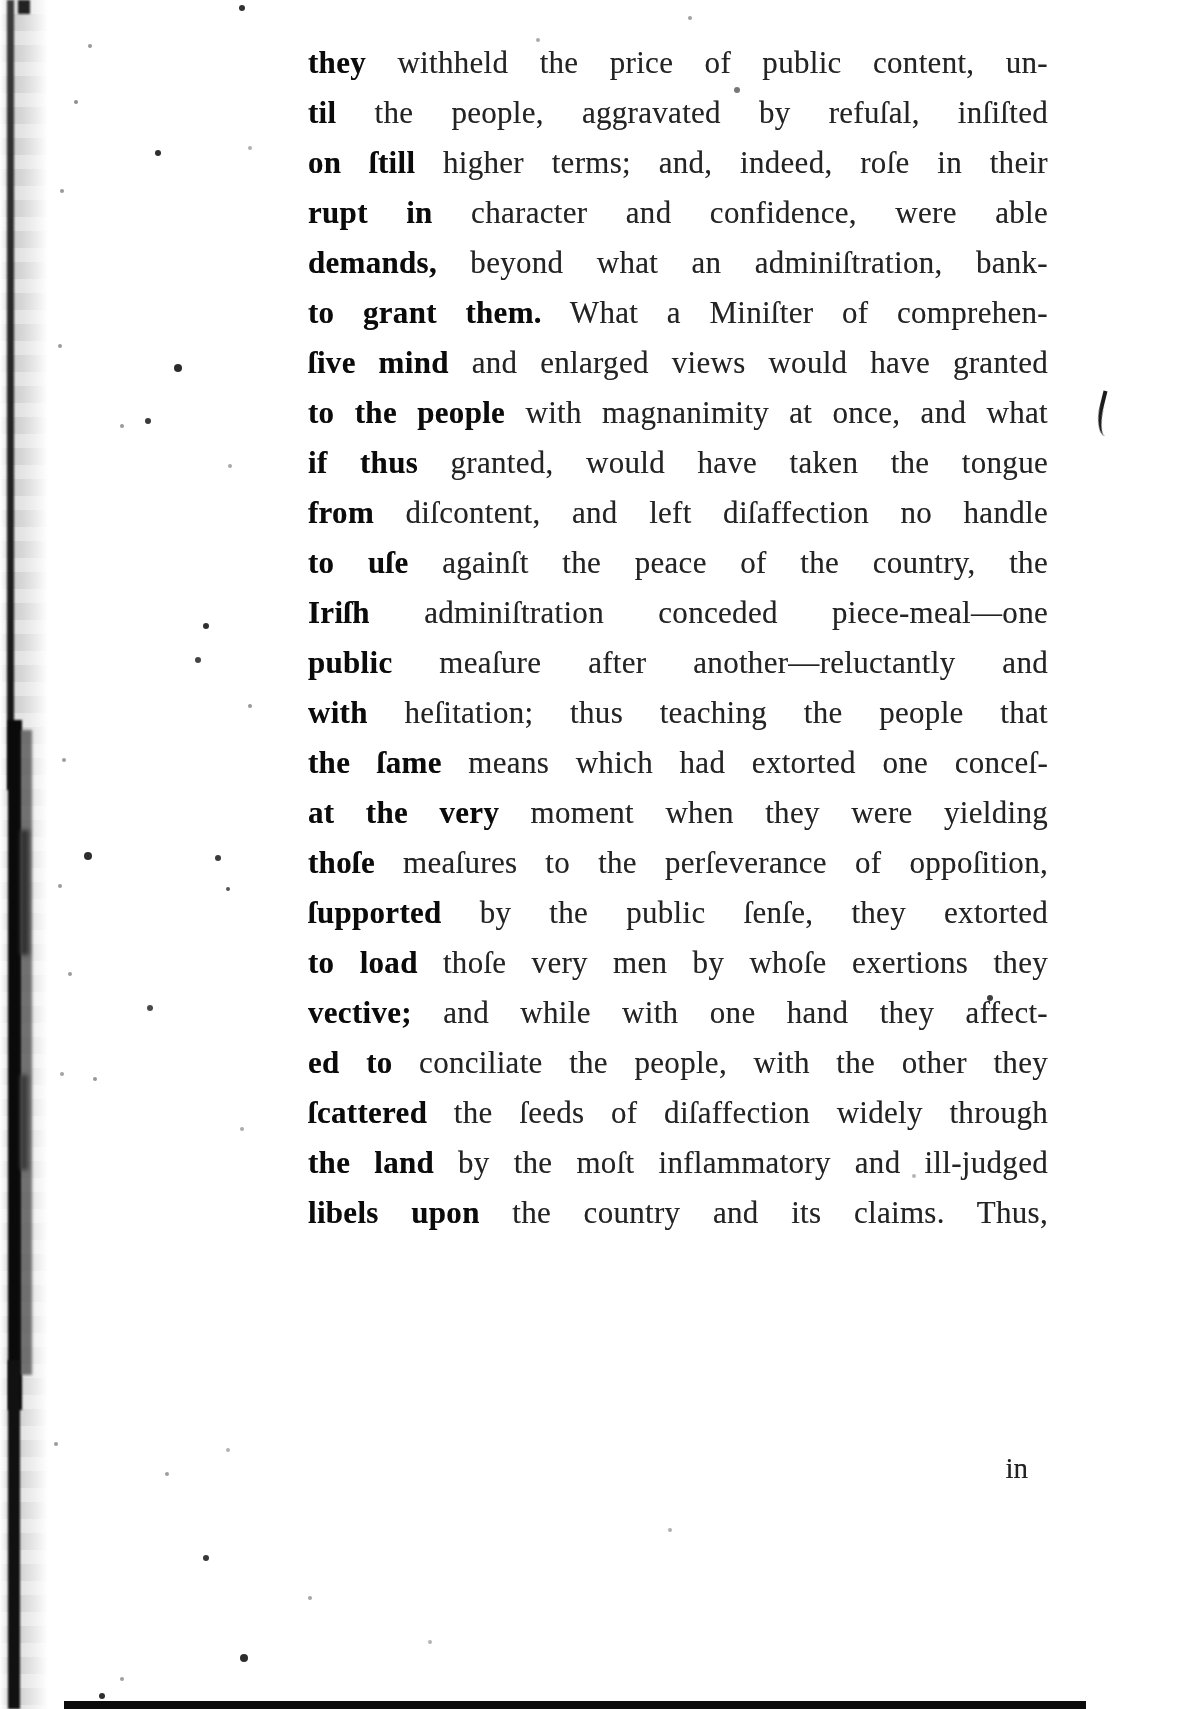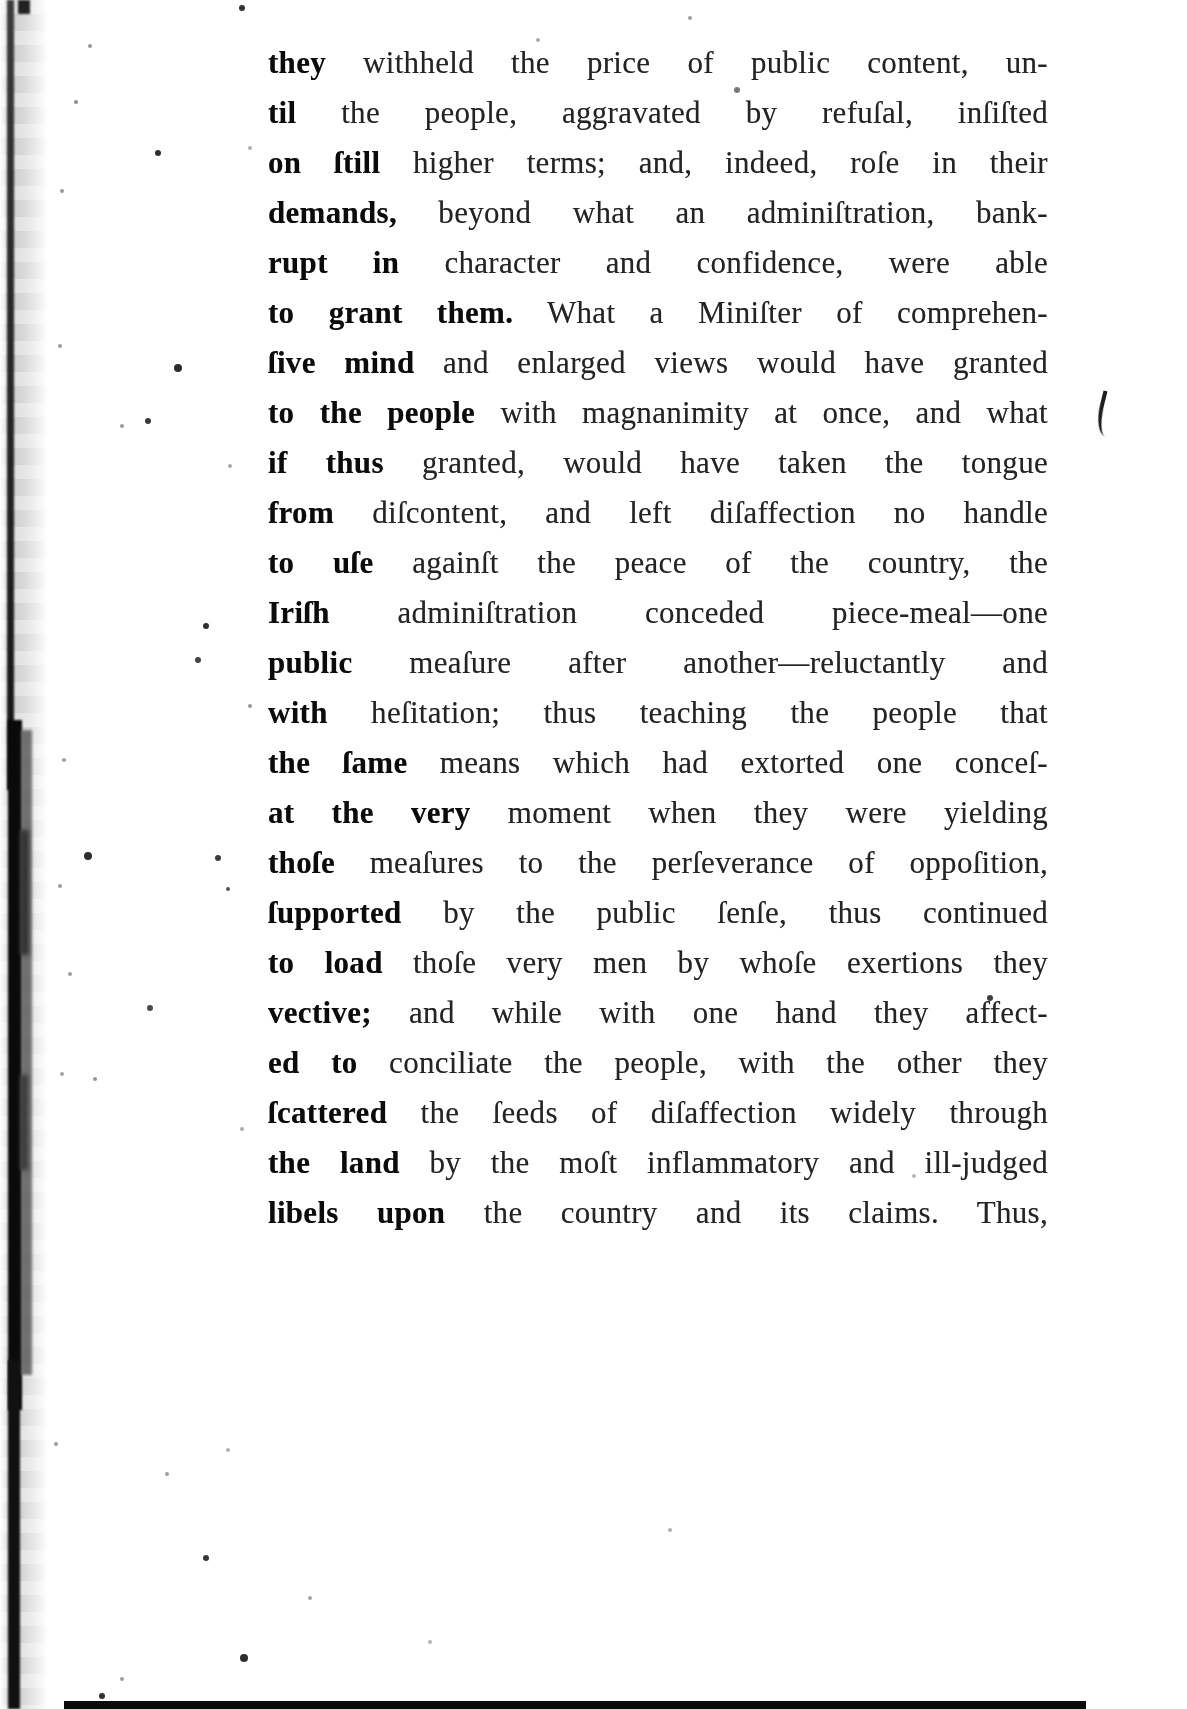--- a/index.html
+++ b/index.html
@@ -38,20 +38,21 @@
   .text-block {
     position: absolute; left: 268px; top: 38px; width: 780px;
     color: var(--ink, #242424);
   }
   .text-line {
     height: 50px; line-height: 50px;
     font-size: 31px; letter-spacing: .3px;
     text-align: justify; text-align-last: justify;
     white-space: normal;
     text-shadow: 0 0 .5px rgba(10,10,10,.4);
+    margin-left: 40px;
   }
   .text-line .lead { font-weight: 700; color: var(--lead-ink, #0b0b0b); }
   .text-line .rest { font-weight: 400; }
 
   .catchword-line {
     position: absolute; left: 268px; top: 1448px; width: 760px;
     text-align: right; font-size: 29px; line-height: 40px;
     color: #222; text-shadow: 0 0 .5px rgba(10,10,10,.4);
   }
 
@@ -96,38 +97,41 @@
   <div class="spine-seg seg-blob2"></div>
   <div class="spine-seg seg-nub"></div>
 
   <div class="noise"></div>
   <div class="stray-mark"></div>
 
   <div class="text-block">
       <div class="text-line"><span class="lead">they</span><span class="rest"> withheld the price of public content, un-</span></div>
       <div class="text-line"><span class="lead">til</span><span class="rest"> the people, aggravated by refuſal, inſiſted</span></div>
       <div class="text-line"><span class="lead">on ſtill</span><span class="rest"> higher terms; and, indeed, roſe in their</span></div>
+      <div class="text-line"><span class="lead">rupt in</span><span class="rest"> character and confidence, were able</span></div>
       <div class="text-line"><span class="lead">demands,</span><span class="rest"> beyond what an adminiſtration, bank-</span></div>
-      <div class="text-line"><span class="lead">rupt in</span><span class="rest"> character and confidence, were able</span></div>
       <div class="text-line"><span class="lead">to grant them.</span><span class="rest"> What a Miniſter of comprehen-</span></div>
       <div class="text-line"><span class="lead">ſive mind</span><span class="rest"> and enlarged views would have granted</span></div>
       <div class="text-line"><span class="lead">to the people</span><span class="rest"> with magnanimity at once, and what</span></div>
       <div class="text-line"><span class="lead">if thus</span><span class="rest"> granted, would have taken the tongue</span></div>
       <div class="text-line"><span class="lead">from</span><span class="rest"> diſcontent, and left diſaffection no handle</span></div>
       <div class="text-line"><span class="lead">to uſe</span><span class="rest"> againſt the peace of the country, the</span></div>
       <div class="text-line"><span class="lead">Iriſh</span><span class="rest"> adminiſtration conceded piece-meal—one</span></div>
       <div class="text-line"><span class="lead">public</span><span class="rest"> meaſure after another—reluctantly and</span></div>
       <div class="text-line"><span class="lead">with</span><span class="rest"> heſitation; thus teaching the people that</span></div>
       <div class="text-line"><span class="lead">the ſame</span><span class="rest"> means which had extorted one conceſ-</span></div>
       <div class="text-line"><span class="lead">at the very</span><span class="rest"> moment when they were yielding</span></div>
       <div class="text-line"><span class="lead">thoſe</span><span class="rest"> meaſures to the perſeverance of oppoſition,</span></div>
-      <div class="text-line"><span class="lead">ſupported</span><span class="rest"> by the public ſenſe, thus continued</span></div>
+      <div class="text-line"><span class="lead">ſupported</span><span class="rest"> by the public ſenſe, they extorted</span></div>
       <div class="text-line"><span class="lead">to load</span><span class="rest"> thoſe very men by whoſe exertions they</span></div>
       <div class="text-line"><span class="lead">vective;</span><span class="rest"> and while with one hand they affect-</span></div>
       <div class="text-line"><span class="lead">ed to</span><span class="rest"> conciliate the people, with the other they</span></div>
       <div class="text-line"><span class="lead">ſcattered</span><span class="rest"> the ſeeds of diſaffection widely through</span></div>
       <div class="text-line"><span class="lead">the land</span><span class="rest"> by the moſt inflammatory and ill-judged</span></div>
       <div class="text-line"><span class="lead">libels upon</span><span class="rest"> the country and its claims. Thus,</span></div>
     </div>
 
+  <div class="catchword-line">
+    <span>in</span>
+  </div>
 
   <div class="bottom-bar"></div>
 </div>
 
 </body></html>

